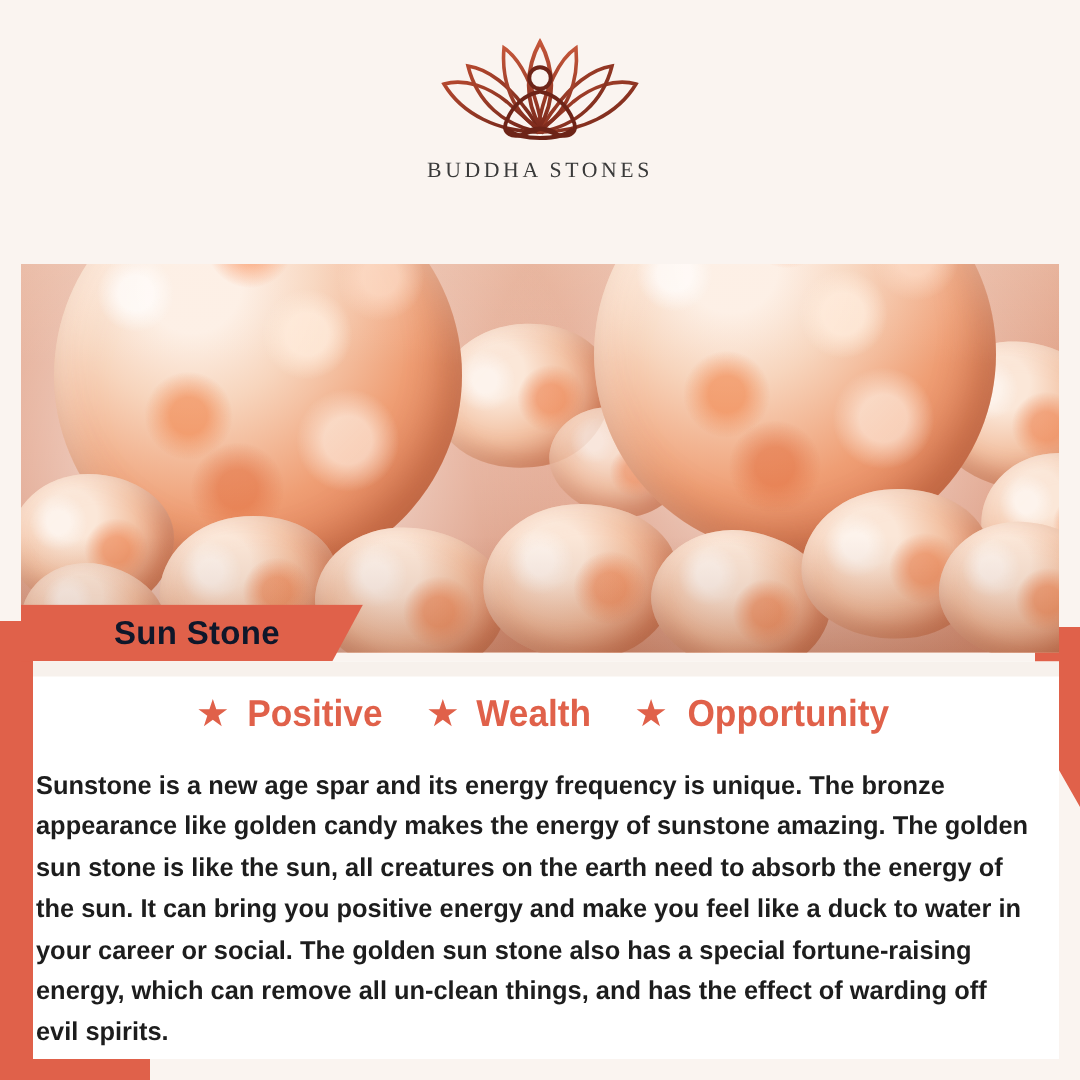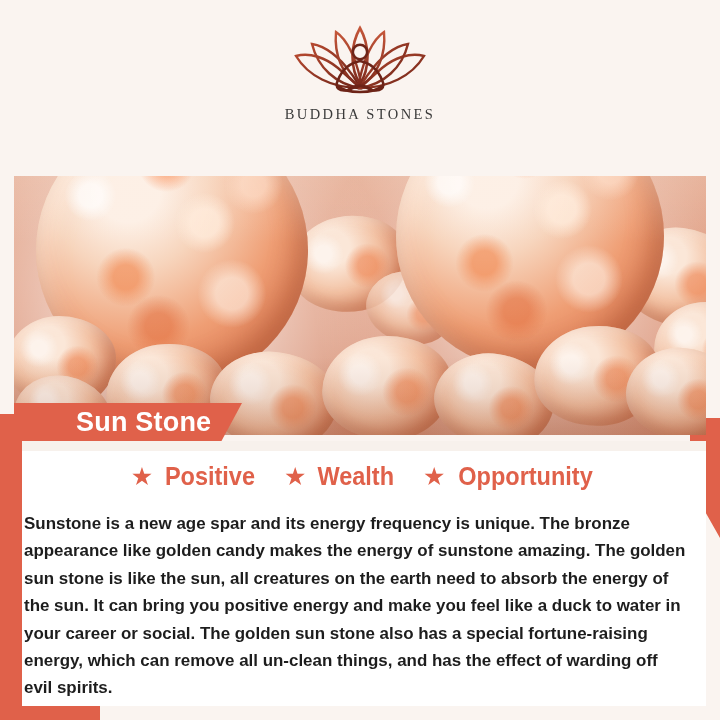--- a/index.html
+++ b/index.html
@@ -206,22 +206,22 @@
     left: 14px;
     top: 403px;
     width: 228px;
     height: 38px;
     background: #e0614a;
     clip-path: polygon(0 0, 100% 0, 91% 100%, 0 100%);
     display: flex;
     align-items: center;
   }
   .stone-ribbon-label {
-    color: #ffffff;
-    font-size: 27px;
+    color: #0f172a;
+    font-size: 22px;
     font-weight: bold;
     padding-left: 62px;
     font-family: "Liberation Sans", sans-serif;
     letter-spacing: 0.2px;
     white-space: nowrap;
   }
 
   
   .content-card {
     position: absolute;

